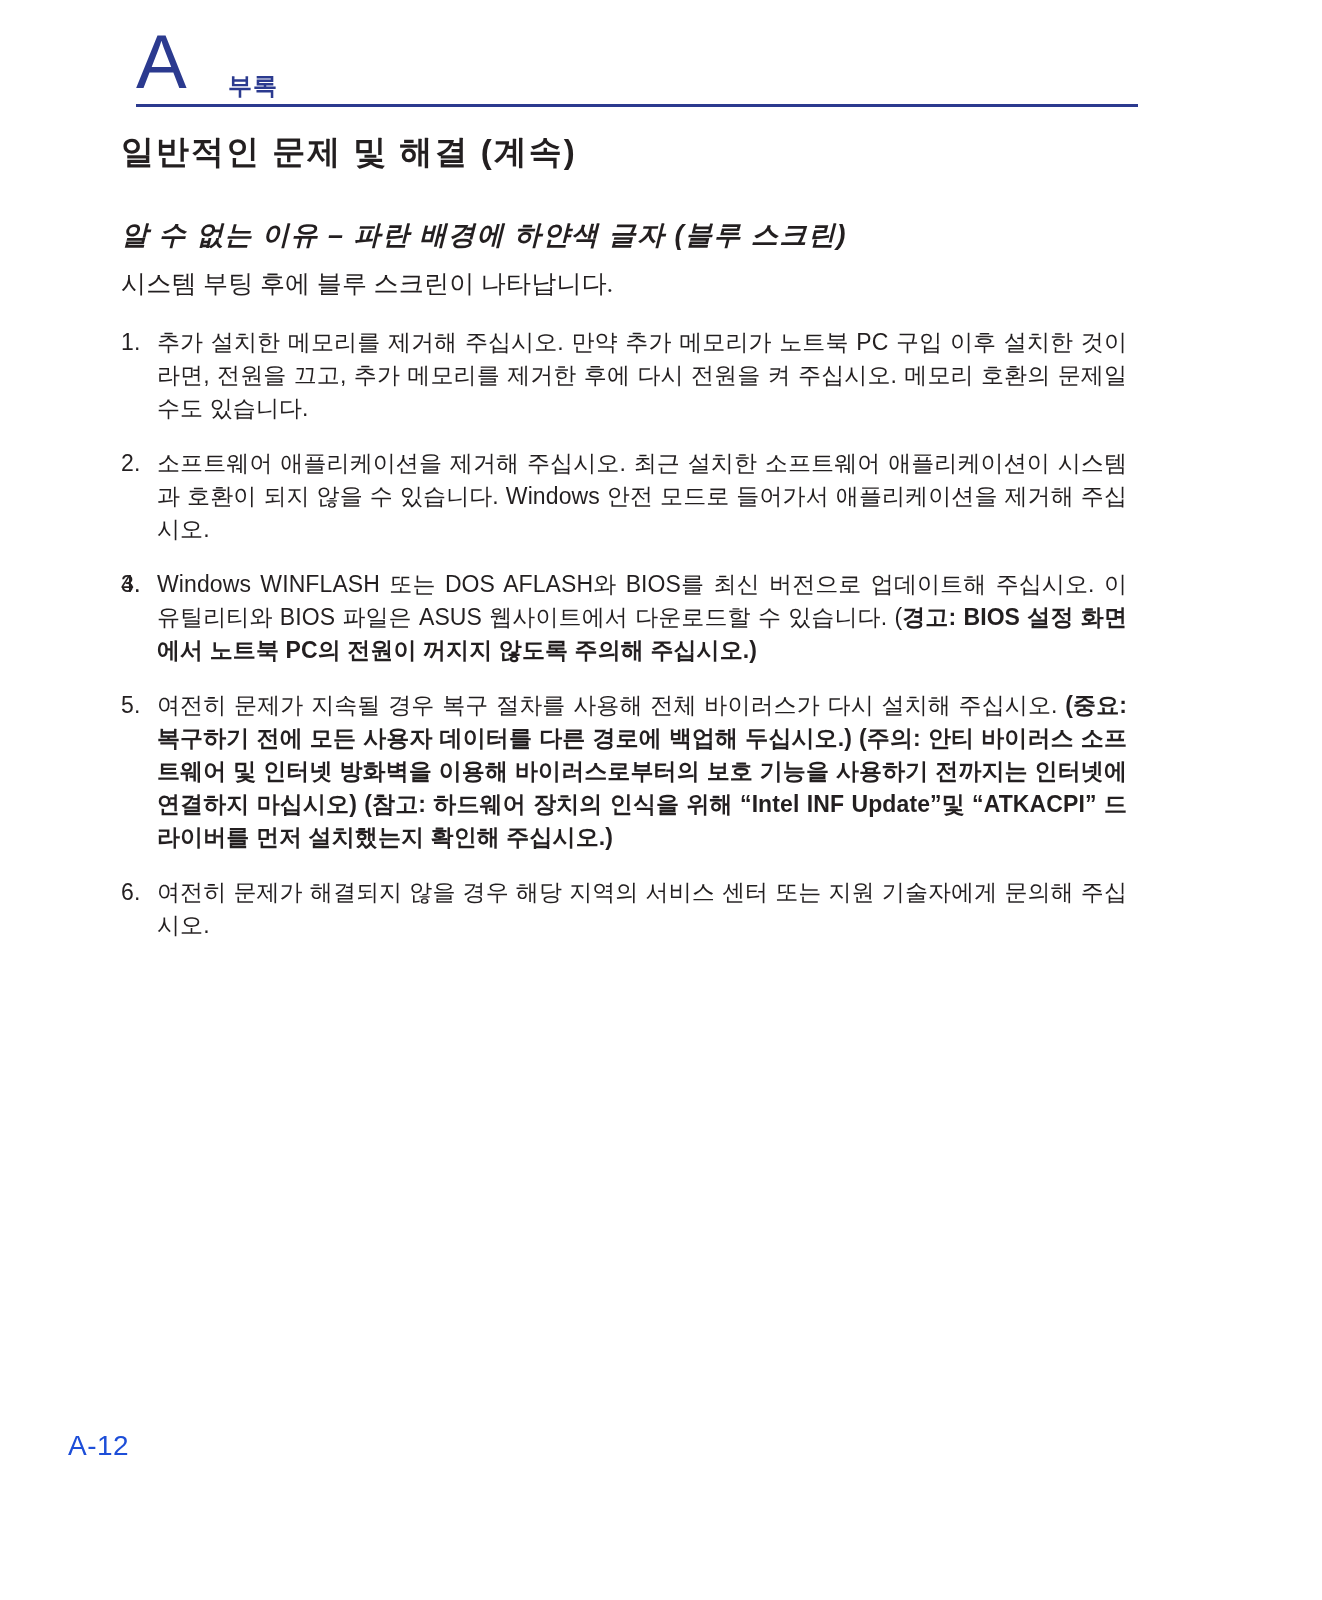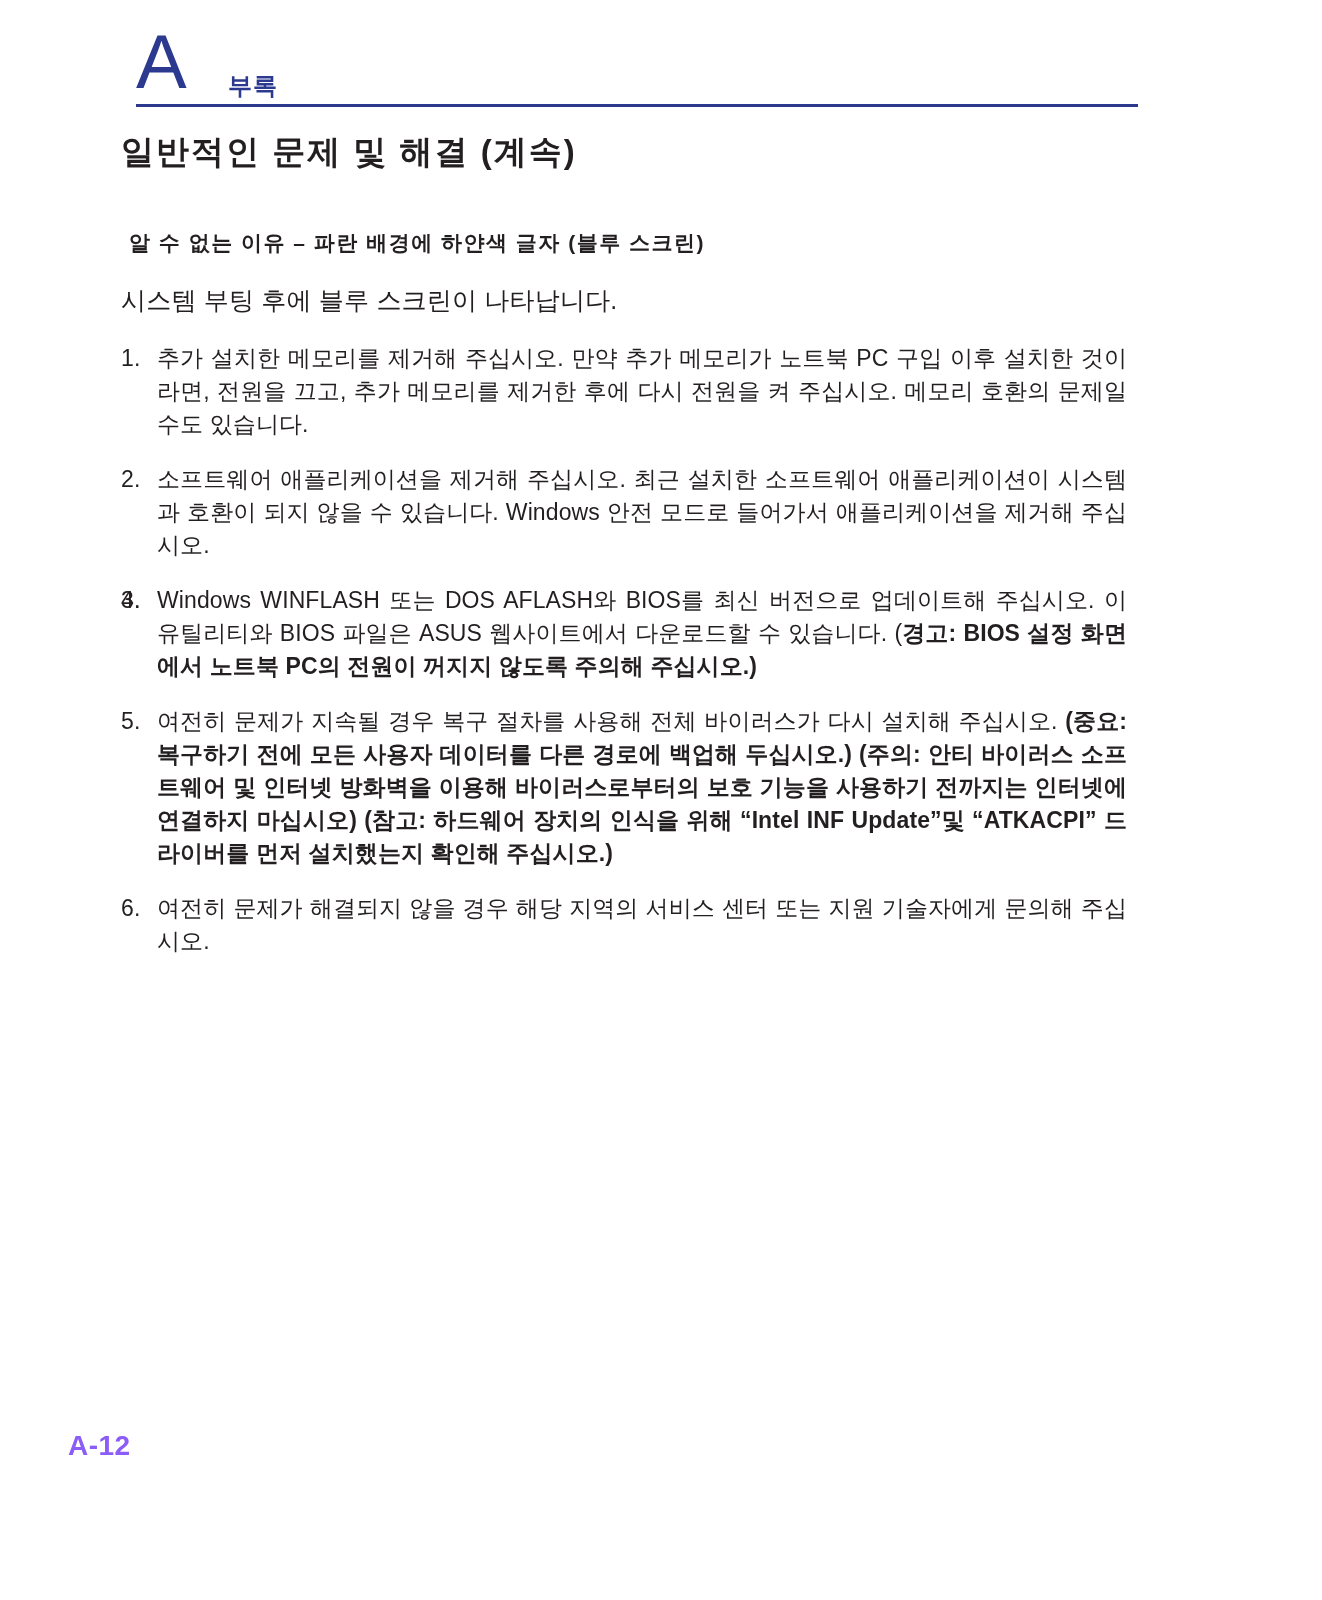--- a/index.html
+++ b/index.html
@@ -70,37 +70,39 @@
   h1.section-title {
     font-size: 33px;
     font-weight: bold;
     margin: 0;
     padding: 0;
     letter-spacing: 2px;
     line-height: 44px;
     color: #231f20;
   }
   h2.sub-title {
-    font-size: 21px;
+    font-size: 27px;
     font-weight: bold;
-    margin: 8px;
+    margin: 0;
     padding: 0;
     letter-spacing: 1.5px;
     line-height: 38px;
     color: #231f20;
+    font-style: italic;
   }
   .spacer-1 { height: 42px; }
   .spacer-2 { height: 12px; }
   .intro {
     font-size: 25px;
     line-height: 36px;
     margin: 0;
     padding: 0;
     color: #231f20;
     letter-spacing: 0.2px;
+    font-family: Liberation Serif, serif;
   }
   ol.steps {
     list-style: none;
     margin: 0;
     padding: 0;
     margin-top: 24px;
   }
   ol.steps > li {
     position: relative;
     padding-left: 36px;
@@ -123,22 +125,22 @@
   ol.steps > li b {
     font-weight: bold;
   }
 
   
   .footer {
     position: absolute;
     left: 68px;
     top: 1430px;
     font-size: 28px;
-    font-weight: bold;
-    color: #8b5cf6;
+    font-weight: normal;
+    color: #1d4ed8;
     letter-spacing: 0.5px;
   }
 </style>
 </head>
 <body>
 
 <div class="page">
 
   <div class="header">
     <div class="header-letter">A</div>

